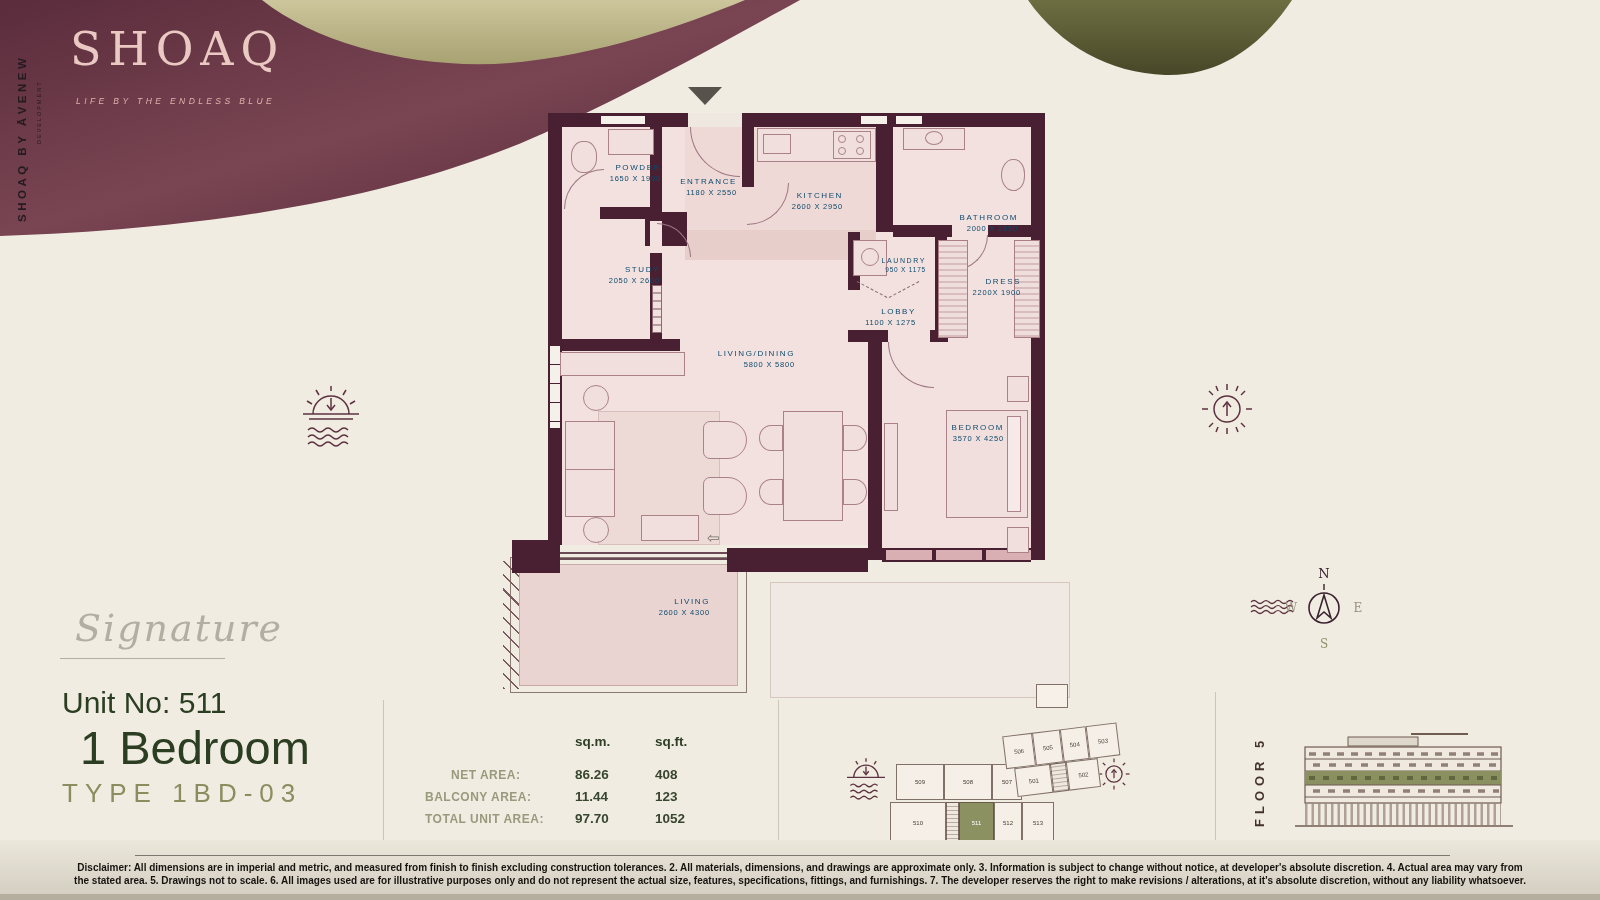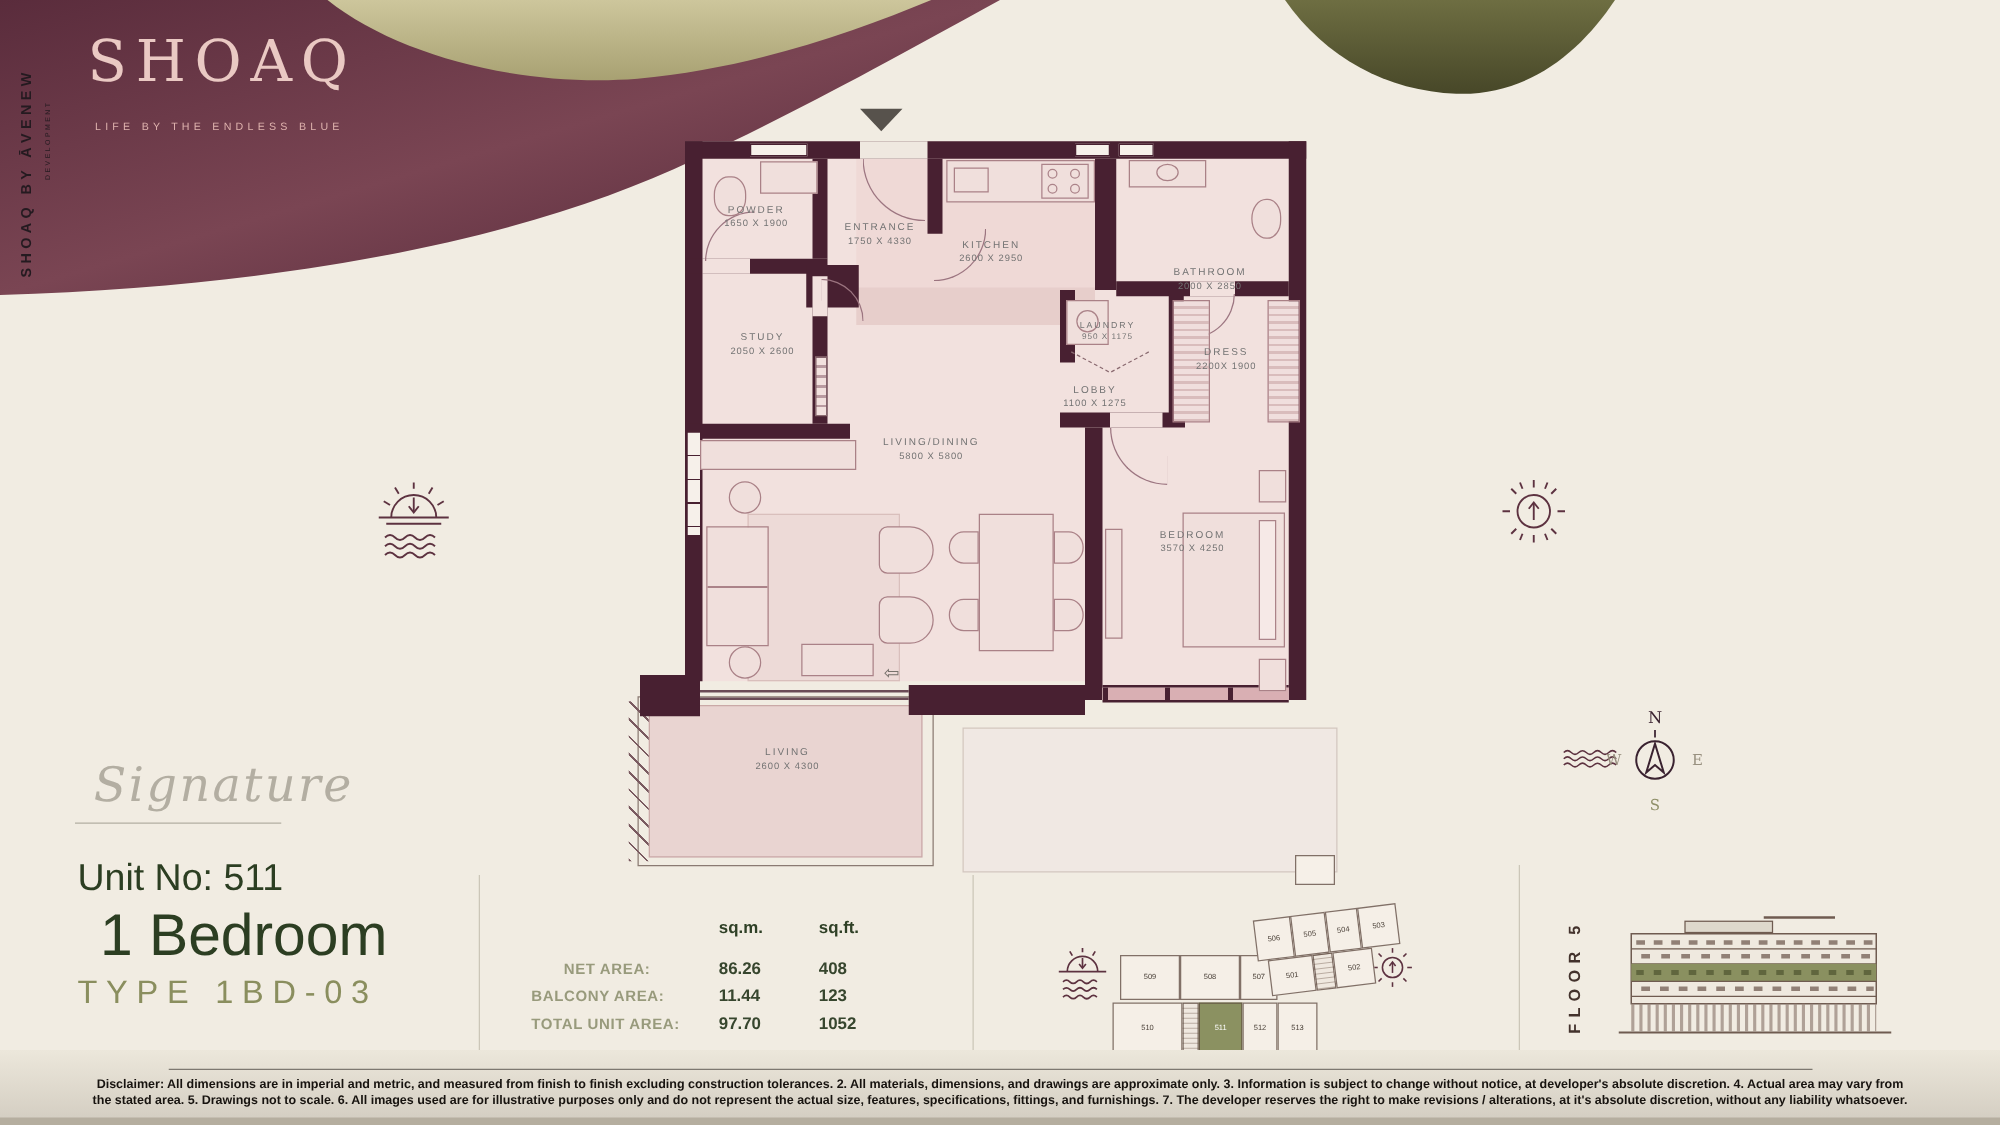--- a/index.html
+++ b/index.html
@@ -7,36 +7,36 @@
   body { position:relative; background:#f1ece2; overflow:hidden;
          font-family:"Liberation Sans", sans-serif; }
   .abs { position:absolute; }
 
   
   #deco { left:0; top:0; }
 
   
   .logo { left:70px; top:22px; font-family:"DejaVu Serif", serif; font-size:46px;
           letter-spacing:7px; color:#eac9c3; font-weight:400; }
-  .tagline { left:76px; top:96px; font-size:8.5px; letter-spacing:3.4px; color:#dfb3ae; }
+  .tagline { left:76px; top:96px; font-size:8.5px; letter-spacing:3.4px; color:#dfb3ae;font-style:italic; }
   .side-text { left:16px; top:36px; height:186px; writing-mode:vertical-rl;
                transform:rotate(180deg); font-size:11.5px; letter-spacing:3.5px;
                color:#241a20; font-weight:700; }
   .side-sub { left:36px; top:44px; height:100px; writing-mode:vertical-rl;
               transform:rotate(180deg); font-size:5.5px; letter-spacing:2px; color:#241a20; }
 
   
   #plan { left:505px; top:85px; width:565px; height:628px; }
   #plan .abs { position:absolute; }
   .roomfill { background:#f2e1de; }
   .wall { background:#482031; }
   .winslot { background:#f6f0ea; border:1px solid #482031; }
   .arc { border:1.2px solid #9c7580; background:transparent; }
   .furn { border:1px solid #aa8187; background:#f0dfdc; }
-  .lbl { text-align:center; color:#737373; z-index:30; }
+  .lbl { text-align:right; color:#0c4a6e; z-index:30; }
   .lbl .nm { display:block; font-size:8px; letter-spacing:1.6px; }
   .lbl .dm { display:block; font-size:7.5px; letter-spacing:0.8px; margin-top:2px; }
   .wardrobe { border:1px solid #a97f85;
       background:repeating-linear-gradient(0deg,#d9bcbc 0 2px,#f0dedd 2px 6px); }
   .dashline { border-top:1px dashed #8a6a70; }
   .dot { position:absolute; width:8px; height:8px; border:1px solid #ab8389; border-radius:50%; }
 
   
   .sigline { background:#b3aea2; height:1px; }
   .signature { font-family:"DejaVu Serif", serif; font-style:italic; font-size:38px;
@@ -187,23 +187,23 @@
   <div class="abs furn" style="left:379px;top:338px;width:14px;height:88px;"></div>
   <div class="abs furn" style="left:502px;top:291px;width:22px;height:26px;"></div>
   <div class="abs furn" style="left:502px;top:442px;width:22px;height:26px;"></div>
 
   <div class="abs" style="left:202px;top:444px;font-size:15px;color:#77726c;">⇦</div>
 
   <div class="abs lbl" style="left:44px;top:78px;width:112px;">
     <span class="nm">POWDER</span>
       <span class="dm">1650 X 1900</span>
     </div>
-  <div class="abs lbl" style="left:149px;top:92px;width:100px;">
+  <div class="abs lbl" style="left:132px;top:92px;width:100px;">
     <span class="nm">ENTRANCE</span>
-      <span class="dm">1750 X 4330</span>
+      <span class="dm">1180 X 2550</span>
     </div>
   <div class="abs lbl" style="left:238px;top:106px;width:100px;">
     <span class="nm">KITCHEN</span>
       <span class="dm">2600 X 2950</span>
     </div>
   <div class="abs lbl" style="left:413px;top:92px;width:100px;margin-top:36px;">
     <span class="nm">BATHROOM</span>
       <span class="dm">2000 X 2850</span>
     </div>
   <div class="abs lbl" style="left:55px;top:180px;width:100px;">

